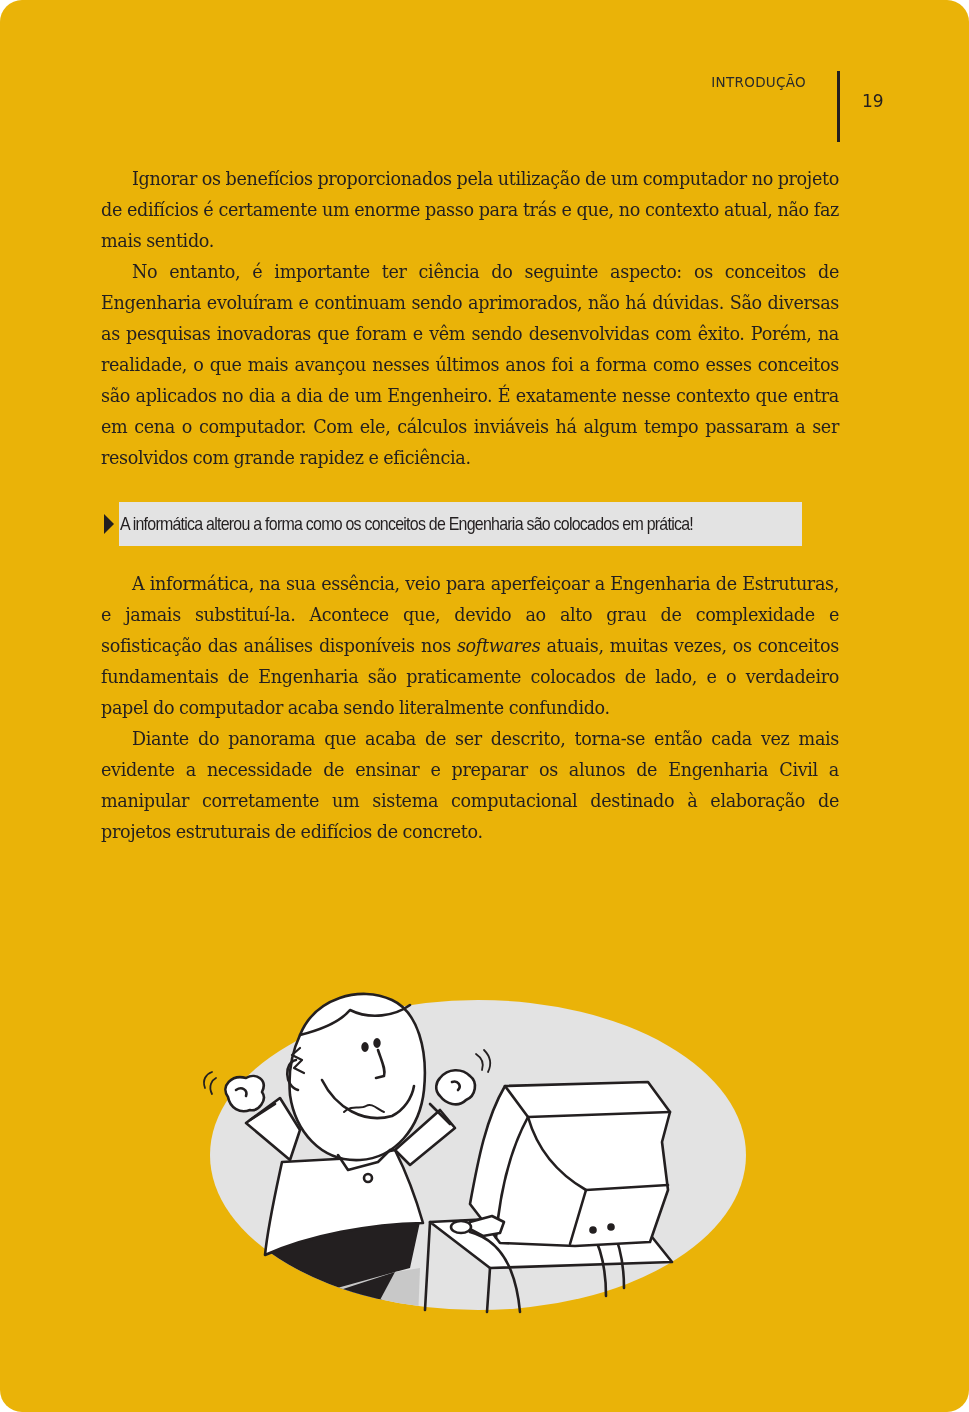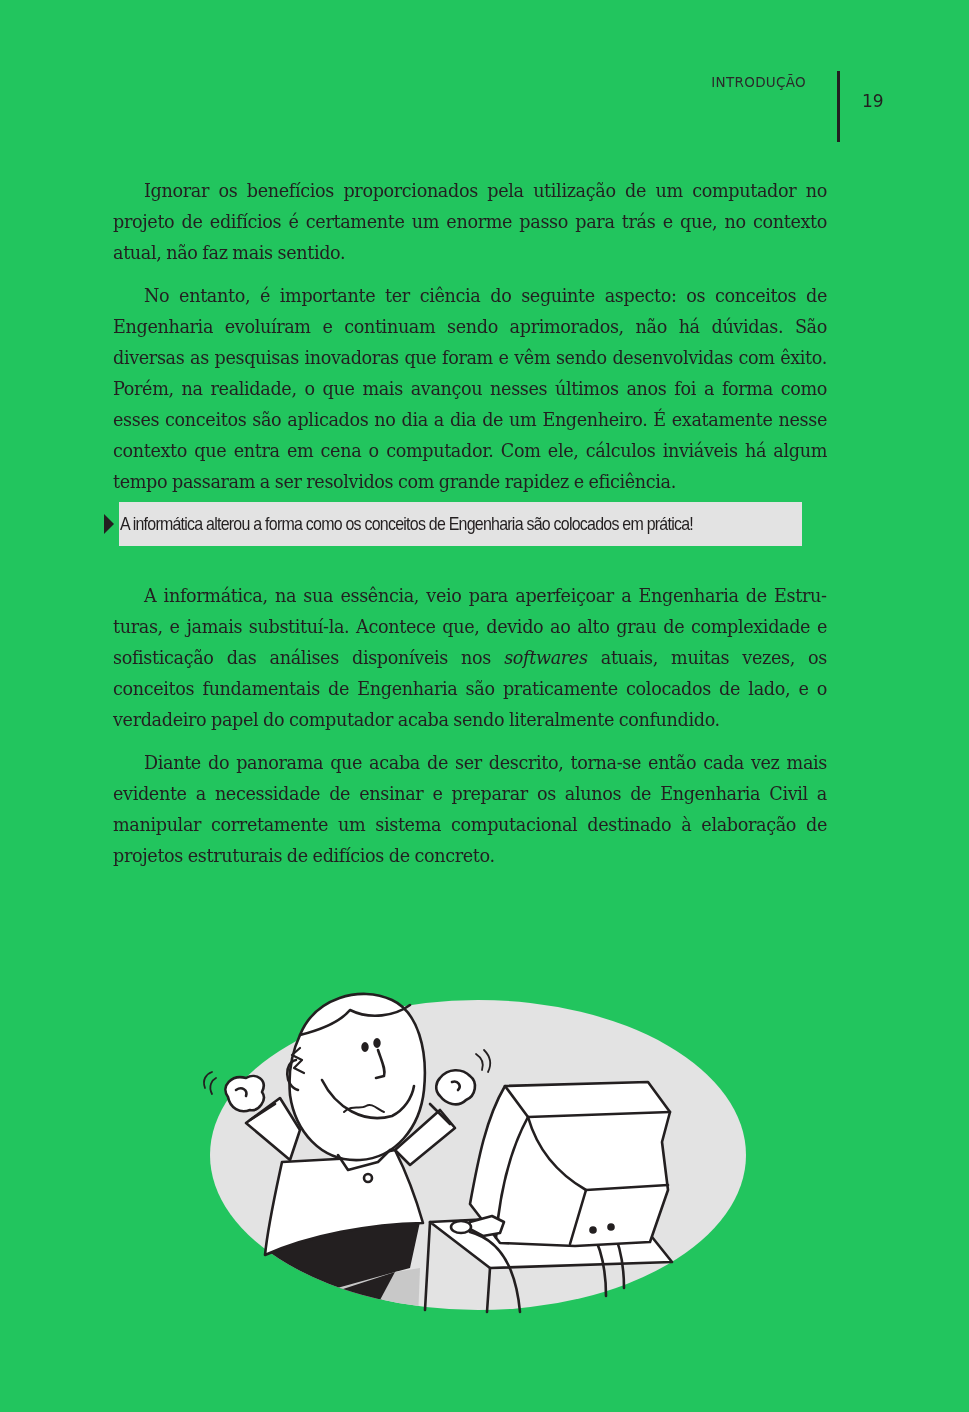--- a/index.html
+++ b/index.html
@@ -1,17 +1,17 @@
 <!DOCTYPE html>
 <html><head>
 <meta charset="utf-8">
 <style>
   html, body { margin: 0; padding: 0; background: #ffffff; }
   body { width: 969px; height: 1412px; position: relative; overflow: hidden; }
-  .page { position: absolute; left: 0; top: 0; width: 969px; height: 1412px; background: #22c55e; }
+  .page { position: absolute; left: 0; top: 0; width: 969px; height: 1412px; background: #eab308; border-radius: 22px; }
 
   .running-head {
     position: absolute; top: 74px; left: 640px; width: 166px;
     text-align: right;
     font-family: "DejaVu Sans", sans-serif; font-size: 13.5px; letter-spacing: 0.3px;
     color: #2a2a2a;
   }
   .head-rule {
     position: absolute; left: 837px; top: 71px; width: 3px; height: 71px; background: #231f20;
   }
@@ -19,21 +19,21 @@
     position: absolute; top: 91px; left: 862px;
     font-family: "DejaVu Sans", sans-serif; font-size: 17px; color: #231f20;
   }
 
   .body-text {
     position: absolute; left: 101px; width: 738px;
     font-family: "DejaVu Serif", serif; font-size: 17.6px; line-height: 31px;
     color: #231f20; text-align: justify; hyphens: manual;
     letter-spacing: -0.35px; word-spacing: -0.5px;
   }
-  .body-text p { margin: 12px; text-indent: 31px; }
+  .body-text p { margin: 0; text-indent: 31px; }
   .body-text em { font-style: italic; }
 
   .callout {
     position: absolute; left: 101px; top: 502px; height: 44px; width: 668px;
     display: flex; align-items: center;
   }
   .callout-arrow {
     width: 0; height: 0; margin-left: 3px; margin-right: 5px;
     border-top: 10px solid transparent; border-bottom: 10px solid transparent;
     border-left: 10px solid #231f20;

